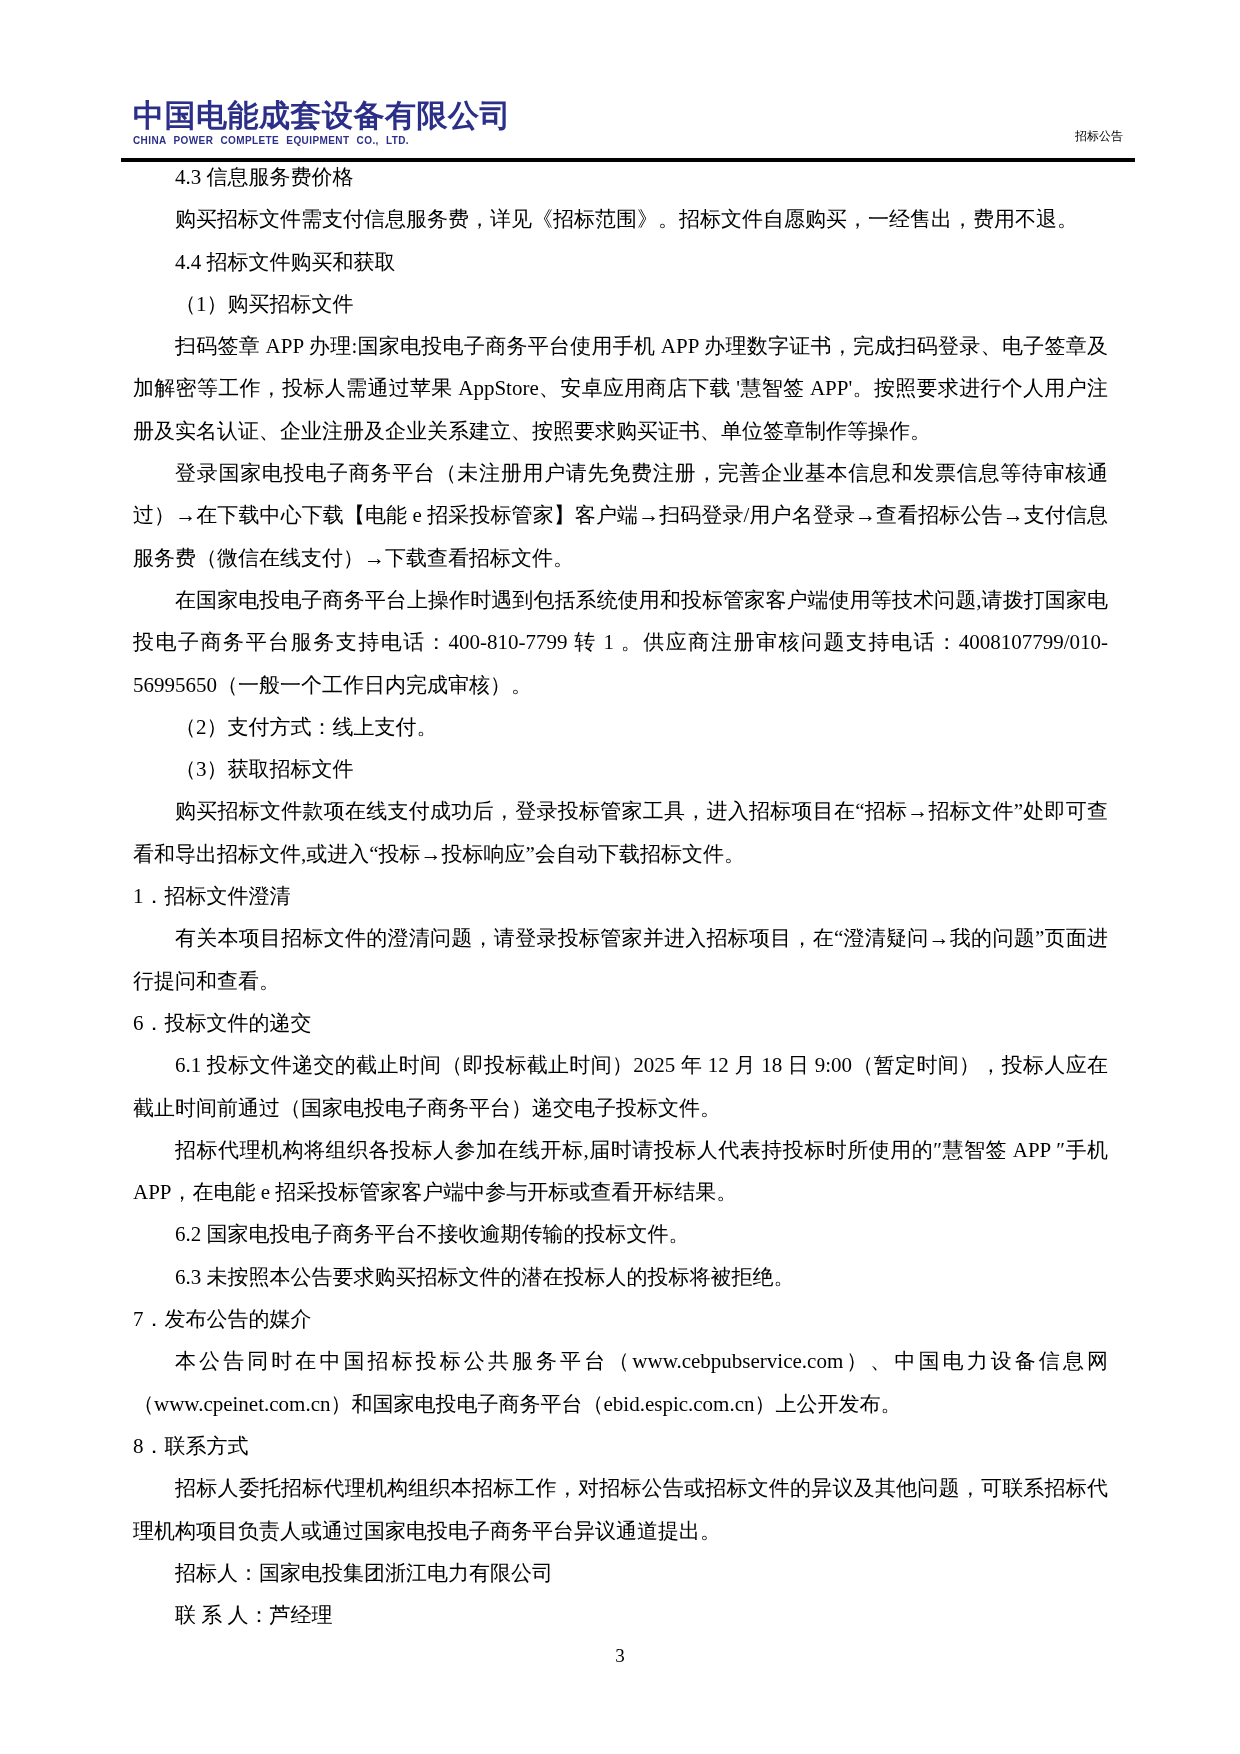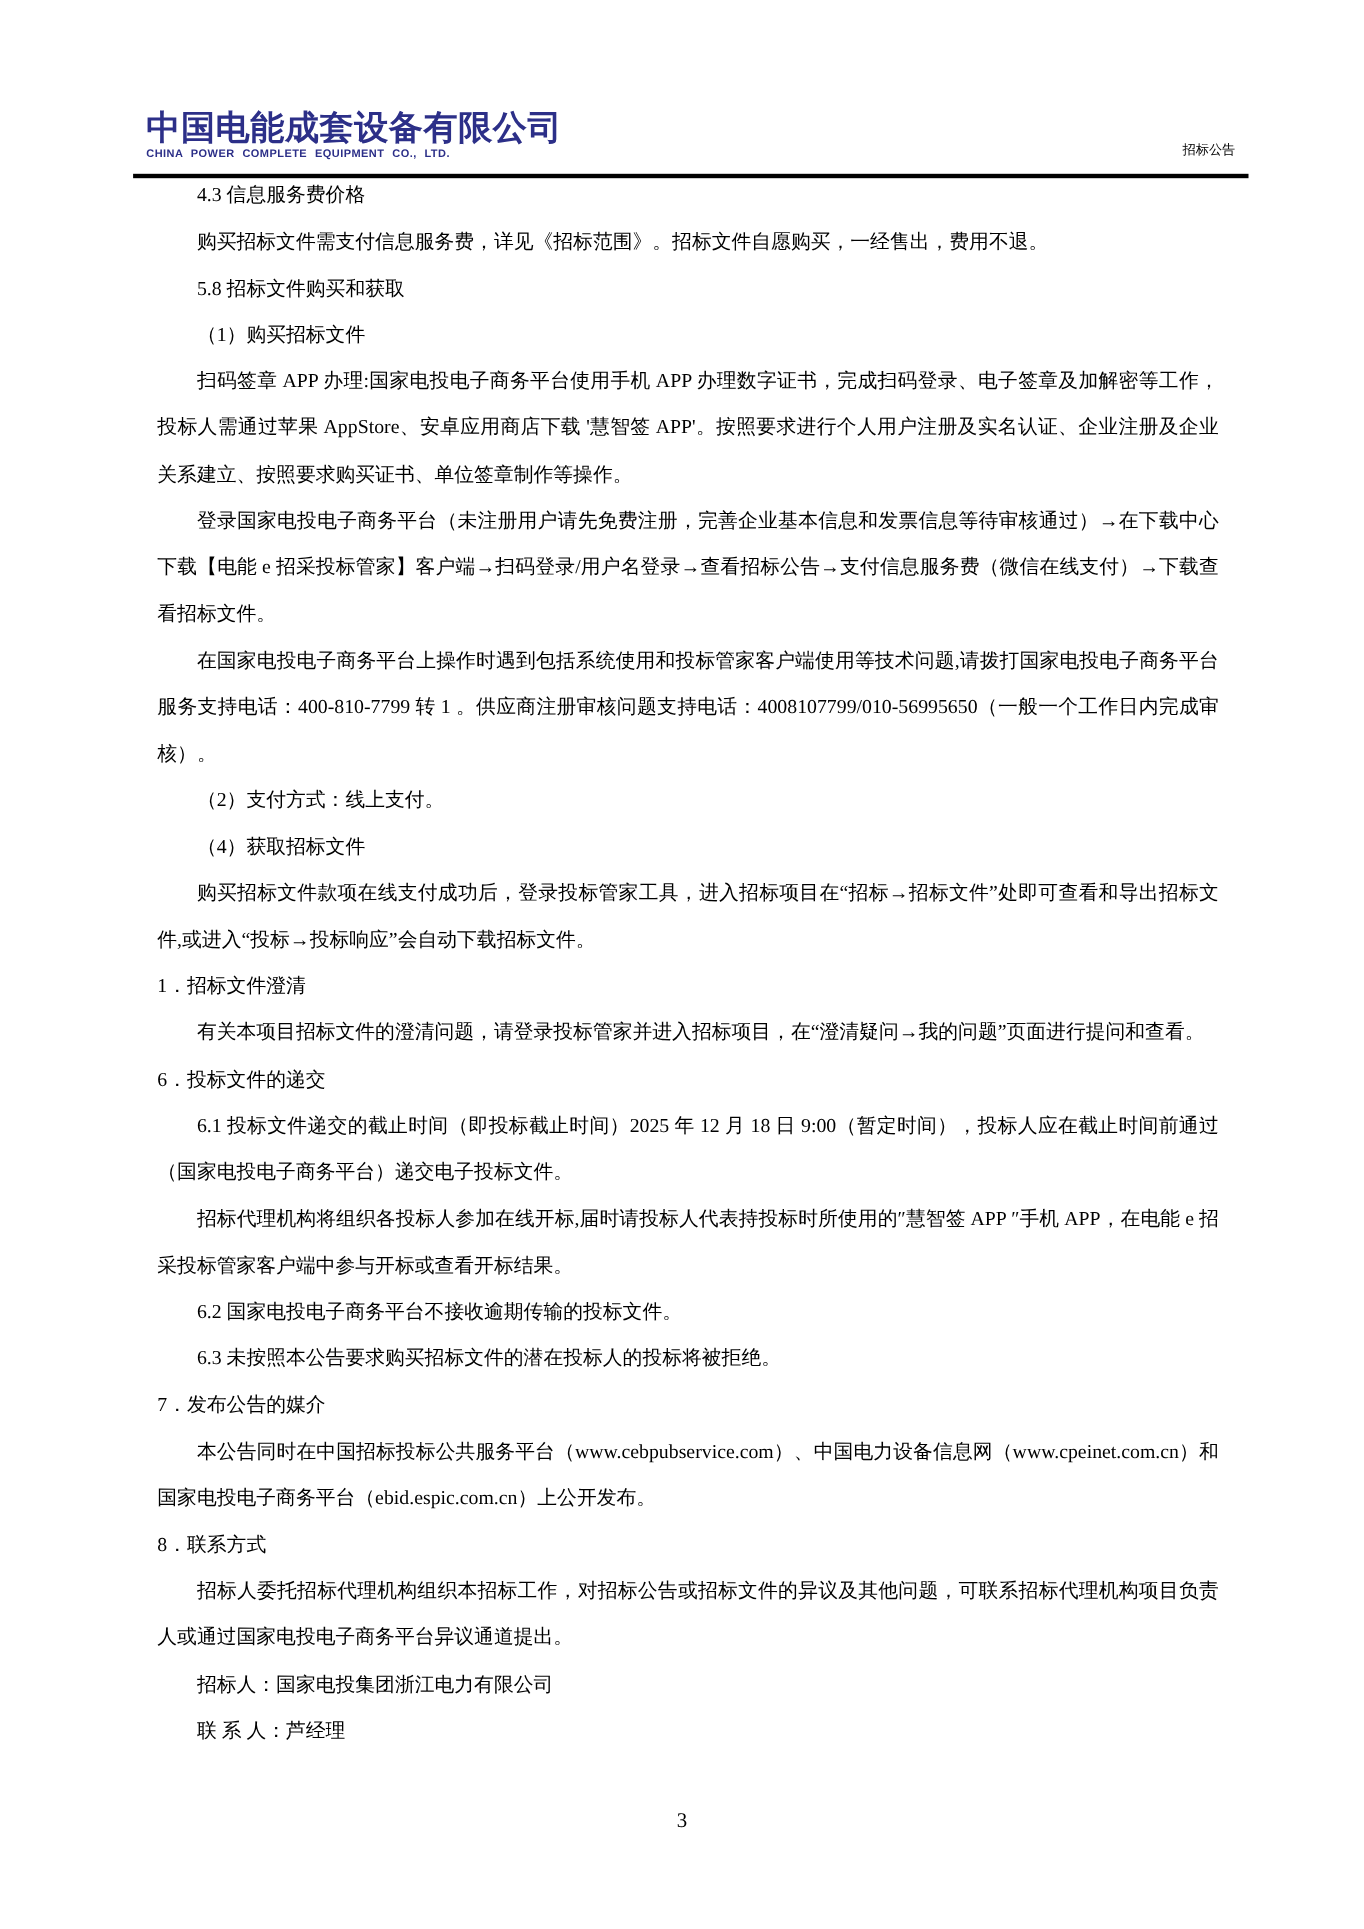--- a/index.html
+++ b/index.html
@@ -57,24 +57,23 @@
     height: 4px;
     background: #000000;
   }
   .doc-body {
     position: absolute;
     left: 133px;
     width: 975px;
     top: 156px;
   }
   .para {
-    font-size: 18px;
+    font-size: 21px;
     line-height: 42.3px;
     text-align: justify;
-    margin-left: 10px;
   }
   .para.indent { text-indent: 2em; }
   .para.section { text-indent: 0; }
   .doc-footer {
     position: absolute;
     left: 0;
     right: 0;
     top: 1645px;
     text-align: center;
   }
@@ -91,27 +90,27 @@
       <div class="logo-en">CHINA POWER COMPLETE EQUIPMENT CO., LTD.</div>
     </div>
     <div class="doc-type">招标公告</div>
   </header>
 
   <div class="header-rule"></div>
 
   <main class="doc-body" id="doc-body">
       <p class="para indent">4.3 信息服务费价格</p>
       <p class="para indent">购买招标文件需支付信息服务费，详见《招标范围》。招标文件自愿购买，一经售出，费用不退。</p>
-      <p class="para indent">5.8 招标文件购买和获取</p>
+      <p class="para indent">4.4 招标文件购买和获取</p>
       <p class="para indent">（1）购买招标文件</p>
       <p class="para indent">扫码签章 APP 办理:国家电投电子商务平台使用手机 APP 办理数字证书，完成扫码登录、电子签章及加解密等工作，投标人需通过苹果 AppStore、安卓应用商店下载 '慧智签 APP'。按照要求进行个人用户注册及实名认证、企业注册及企业关系建立、按照要求购买证书、单位签章制作等操作。</p>
       <p class="para indent">登录国家电投电子商务平台（未注册用户请先免费注册，完善企业基本信息和发票信息等待审核通过）→在下载中心下载【电能 e 招采投标管家】客户端→扫码登录/用户名登录→查看招标公告→支付信息服务费（微信在线支付）→下载查看招标文件。</p>
       <p class="para indent">在国家电投电子商务平台上操作时遇到包括系统使用和投标管家客户端使用等技术问题,请拨打国家电投电子商务平台服务支持电话：400-810-7799 转 1 。供应商注册审核问题支持电话：4008107799/010-56995650（一般一个工作日内完成审核）。</p>
       <p class="para indent">（2）支付方式：线上支付。</p>
-      <p class="para indent">（4）获取招标文件</p>
+      <p class="para indent">（3）获取招标文件</p>
       <p class="para indent">购买招标文件款项在线支付成功后，登录投标管家工具，进入招标项目在“招标→招标文件”处即可查看和导出招标文件,或进入“投标→投标响应”会自动下载招标文件。</p>
       <p class="para section">1．招标文件澄清</p>
       <p class="para indent">有关本项目招标文件的澄清问题，请登录投标管家并进入招标项目，在“澄清疑问→我的问题”页面进行提问和查看。</p>
       <p class="para section">6．投标文件的递交</p>
       <p class="para indent">6.1 投标文件递交的截止时间（即投标截止时间）2025 年 12 月 18 日 9:00（暂定时间），投标人应在截止时间前通过（国家电投电子商务平台）递交电子投标文件。</p>
       <p class="para indent">招标代理机构将组织各投标人参加在线开标,届时请投标人代表持投标时所使用的″慧智签 APP ″手机 APP，在电能 e 招采投标管家客户端中参与开标或查看开标结果。</p>
       <p class="para indent">6.2 国家电投电子商务平台不接收逾期传输的投标文件。</p>
       <p class="para indent">6.3 未按照本公告要求购买招标文件的潜在投标人的投标将被拒绝。</p>
       <p class="para section">7．发布公告的媒介</p>
       <p class="para indent">本公告同时在中国招标投标公共服务平台（www.cebpubservice.com）、中国电力设备信息网（www.cpeinet.com.cn）和国家电投电子商务平台（ebid.espic.com.cn）上公开发布。</p>

